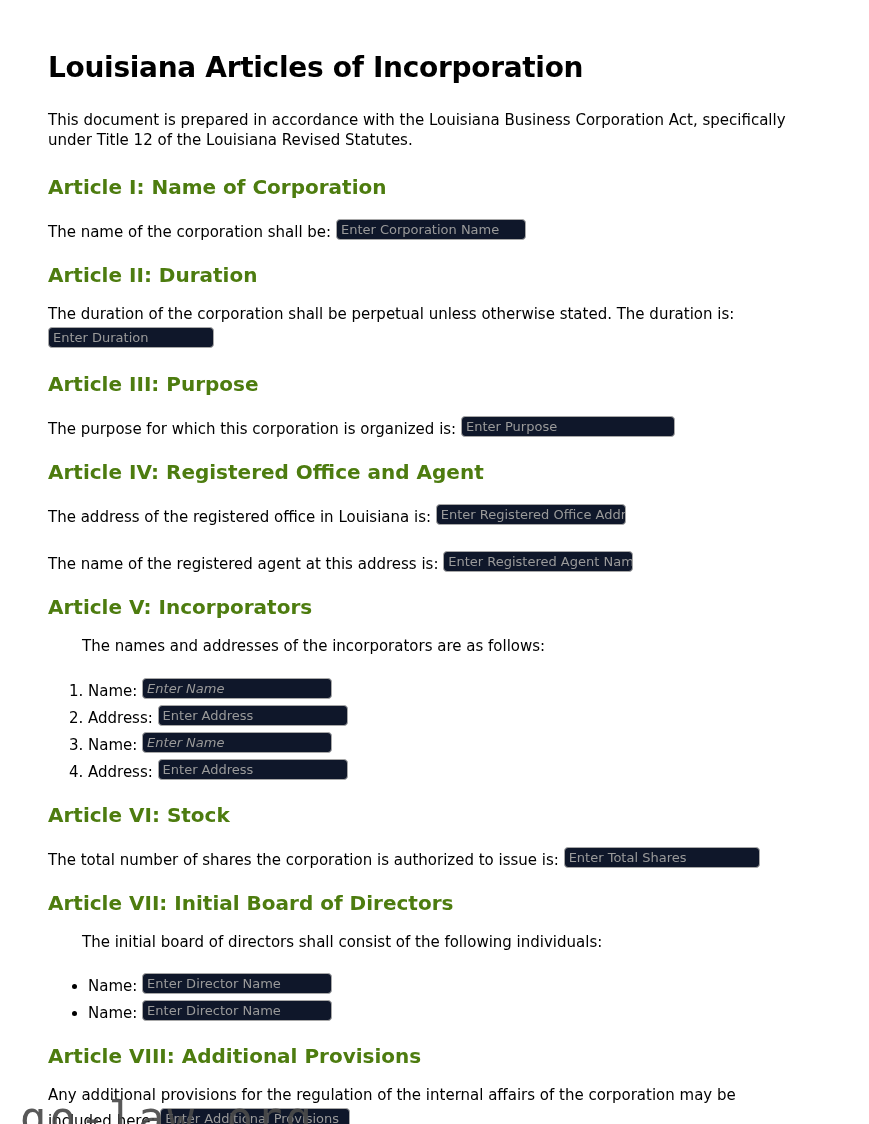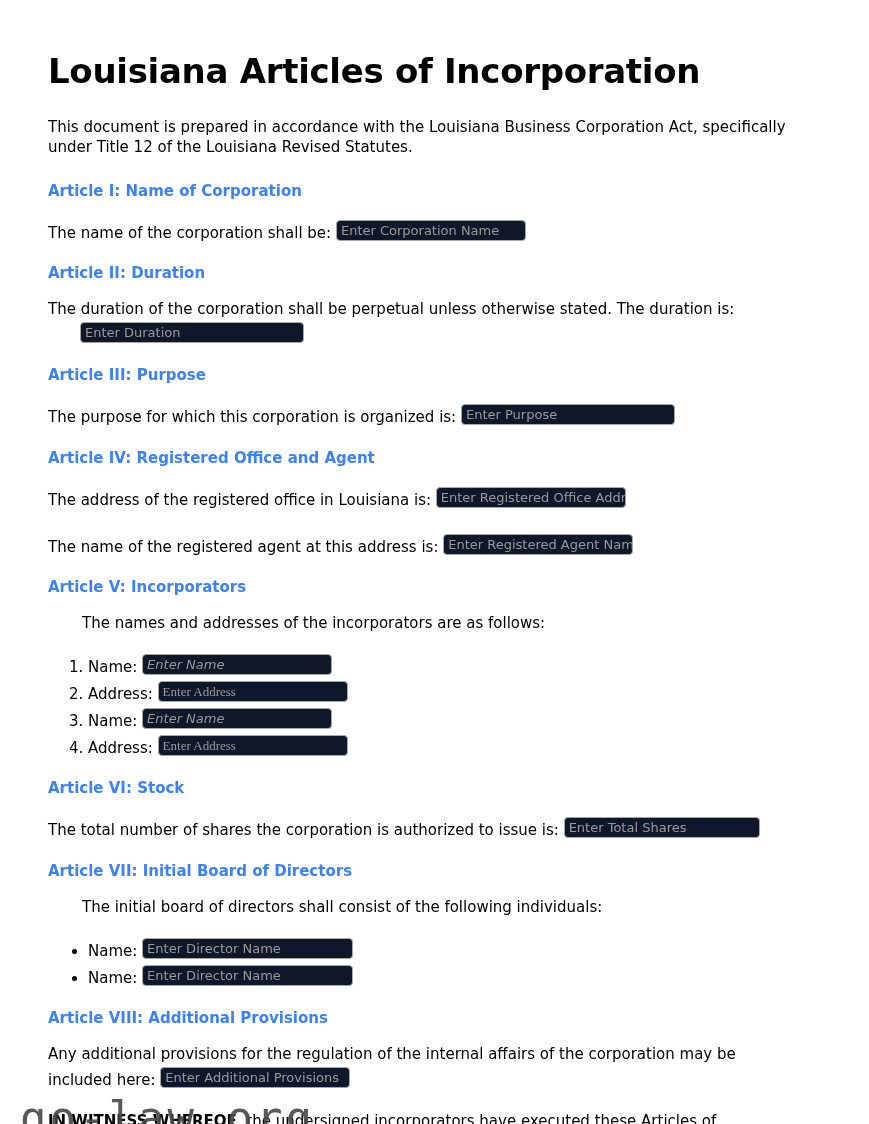--- a/index.html
+++ b/index.html
@@ -27,42 +27,42 @@
   }
 
   #content {
     position: absolute;
     left: 48px;
     top: 52px;
     width: 756px;
   }
 
   h1.doc-title {
-    font-size: 34px;
+    font-size: 28px;
     font-weight: bold;
     letter-spacing: -0.3px;
     margin: 0 0 28px 0;
     line-height: 1.12;
     color: #000;
   }
 
   p.intro {
     font-size: 15px;
     line-height: 1.32;
     margin: 0 0 24px 0;
     color: #000;
     max-width: 752px;
   }
 
   h2.article-heading {
-    font-size: 15px;
+    font-size: 20px;
     font-weight: bold;
     margin: 0 0 17px 0;
     line-height: 1.2;
-    color: #3b82f6;
+    color: #4d7c0f;
   }
 
   p.article-body {
     font-size: 15px;
     line-height: 1.35;
     margin: 0 0 21px 0;
     color: #000;
     max-width: 756px;
   }
 
@@ -85,28 +85,28 @@
     background: #0f172a;
     font-family: "DejaVu Sans", "Liberation Sans", sans-serif;
     font-size: 13px;
     color: #9a9a9a;
     white-space: nowrap;
     overflow: hidden;
     text-overflow: clip;
   }
 
   .w-corp-name   { width: 190px; }
-  .w-duration    { width: 224px; margin-left: 32px; }
+  .w-duration    { width: 166px; }
   .w-purpose     { width: 214px; }
   .w-office-addr { width: 190px; }
   .w-agent-name  { width: 190px; }
   .w-inc-name    { width: 190px; font-style: italic; }
-  .w-inc-addr    { width: 190px; font-family: Liberation Serif, serif; }
+  .w-inc-addr    { width: 190px; }
   .w-shares      { width: 196px; }
-  .w-director    { width: 211px; }
+  .w-director    { width: 190px; }
   .w-addl        { width: 190px; }
 
   ol.inc-list {
     margin: 0 0 20px 0;
     padding-left: 40px;
     list-style-type: decimal;
     font-size: 15px;
   }
   ol.inc-list li {
     line-height: 22px;

